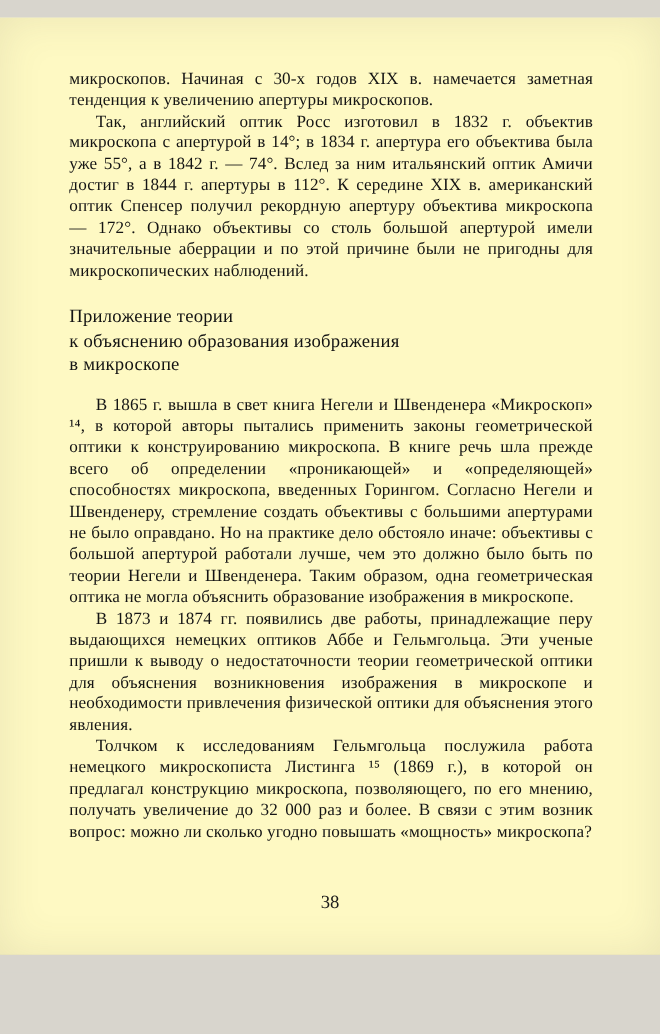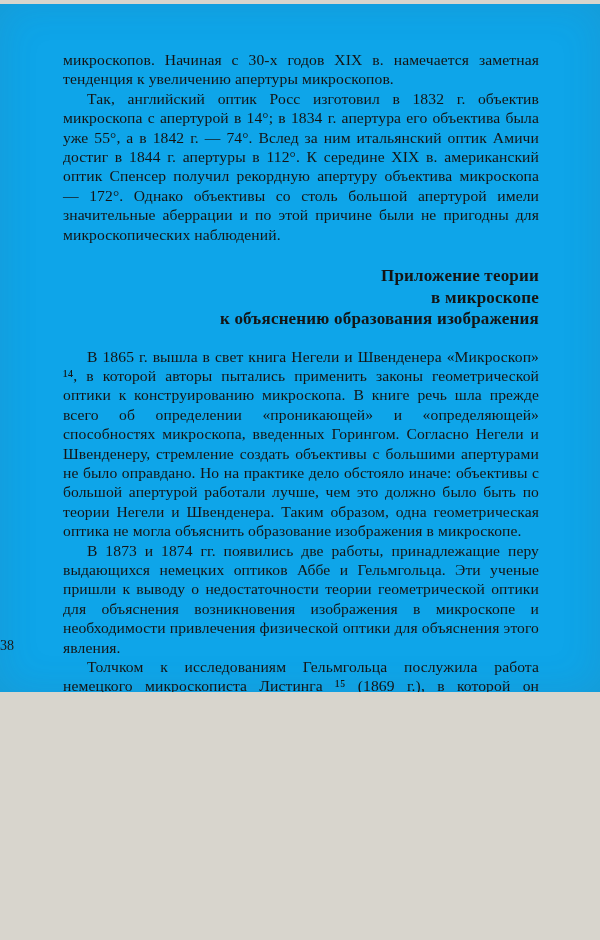--- a/index.html
+++ b/index.html
@@ -4,23 +4,23 @@
 <style>
   html, body {
     margin: 0;
     padding: 0;
     background: #d8d5cd;
     font-family: "Liberation Serif", "DejaVu Serif", serif;
   }
   .page {
     position: relative;
     width: 600px;
-    height: 688px;
-    margin: 4px auto;
-    background: #0ea5e9;
+    height: 852px;
+    margin: 16px auto;
+    background: #fef9c3;
     box-shadow: inset 0 0 40px rgba(90,85,70,0.12);
     color: #141414;
     overflow: hidden;
   }
   .text-block {
     position: absolute;
     top: 46px;
     left: 63px;
     width: 476px;
   }
@@ -32,51 +32,51 @@
     letter-spacing: 0.1px;
   }
   .para.indent {
     text-indent: 24px;
     font-family: Liberation Serif, serif;
   }
   .heading {
     margin: 21px 0 17px 0;
     font-size: 17px;
     line-height: 21.5px;
-    font-weight: bold;
-    text-align: right;
+    font-weight: normal;
+    text-align: left;
     letter-spacing: 0.2px;
   }
   .heading-line {
     display: block;
   }
   .page-number {
     position: absolute;
     bottom: 38px;
     left: 0;
     width: 100%;
-    text-align: left;
-    font-size: 14px;
+    text-align: center;
+    font-size: 17px;
     color: #1a1a1a;
   }
 </style>
 </head>
 <body>
 
 <div class="page">
   <div class="text-block">
 
     <p class="para no-indent">микроскопов. Начиная с 30-х годов XIX в. намечается заметная тенденция к увеличению апертуры микроскопов.</p>
 
     <p class="para indent">Так, английский оптик Росс изготовил в 1832 г. объектив микроскопа с апертурой в 14°; в 1834 г. апертура его объектива была уже 55°, а в 1842 г. — 74°. Вслед за ним итальянский оптик Амичи достиг в 1844 г. апертуры в 112°. К середине XIX в. американский оптик Спенсер получил рекордную апертуру объектива микроскопа — 172°. Однако объективы со столь большой апертурой имели значительные аберрации и по этой причине были не пригодны для микроскопических наблюдений.</p>
 
     <h2 class="heading">
       <span class="heading-line">Приложение теории</span>
+      <span class="heading-line">к объяснению образования изображения</span>
       <span class="heading-line">в микроскопе</span>
-      <span class="heading-line">к объяснению образования изображения</span>
     </h2>
 
     <p class="para indent">В 1865 г. вышла в свет книга Негели и Швенденера «Микроскоп» ¹⁴, в которой авторы пытались применить законы геометрической оптики к конструированию микроскопа. В книге речь шла прежде всего об определении «проникающей» и «определяющей» способностях микроскопа, введенных Горингом. Согласно Негели и Швенденеру, стремление создать объективы с большими апертурами не было оправдано. Но на практике дело обстояло иначе: объективы с большой апертурой работали лучше, чем это должно было быть по теории Негели и Швенденера. Таким образом, одна геометрическая оптика не могла объяснить образование изображения в микроскопе.</p>
 
 
     <p class="para indent">В 1873 и 1874 гг. появились две работы, принадлежащие перу выдающихся немецких оптиков Аббе и Гельмгольца. Эти ученые пришли к выводу о недостаточности теории геометрической оптики для объяснения возникновения изображения в микроскопе и необходимости привлечения физической оптики для объяснения этого явления.</p>
 
     <p class="para indent">Толчком к исследованиям Гельмгольца послужила работа немецкого микроскописта Листинга ¹⁵ (1869 г.), в которой он предлагал конструкцию микроскопа, позволяющего, по его мнению, получать увеличение до 32 000 раз и более. В связи с этим возник вопрос: можно ли сколько угодно повышать «мощность» микроскопа?</p>
 
   </div>

